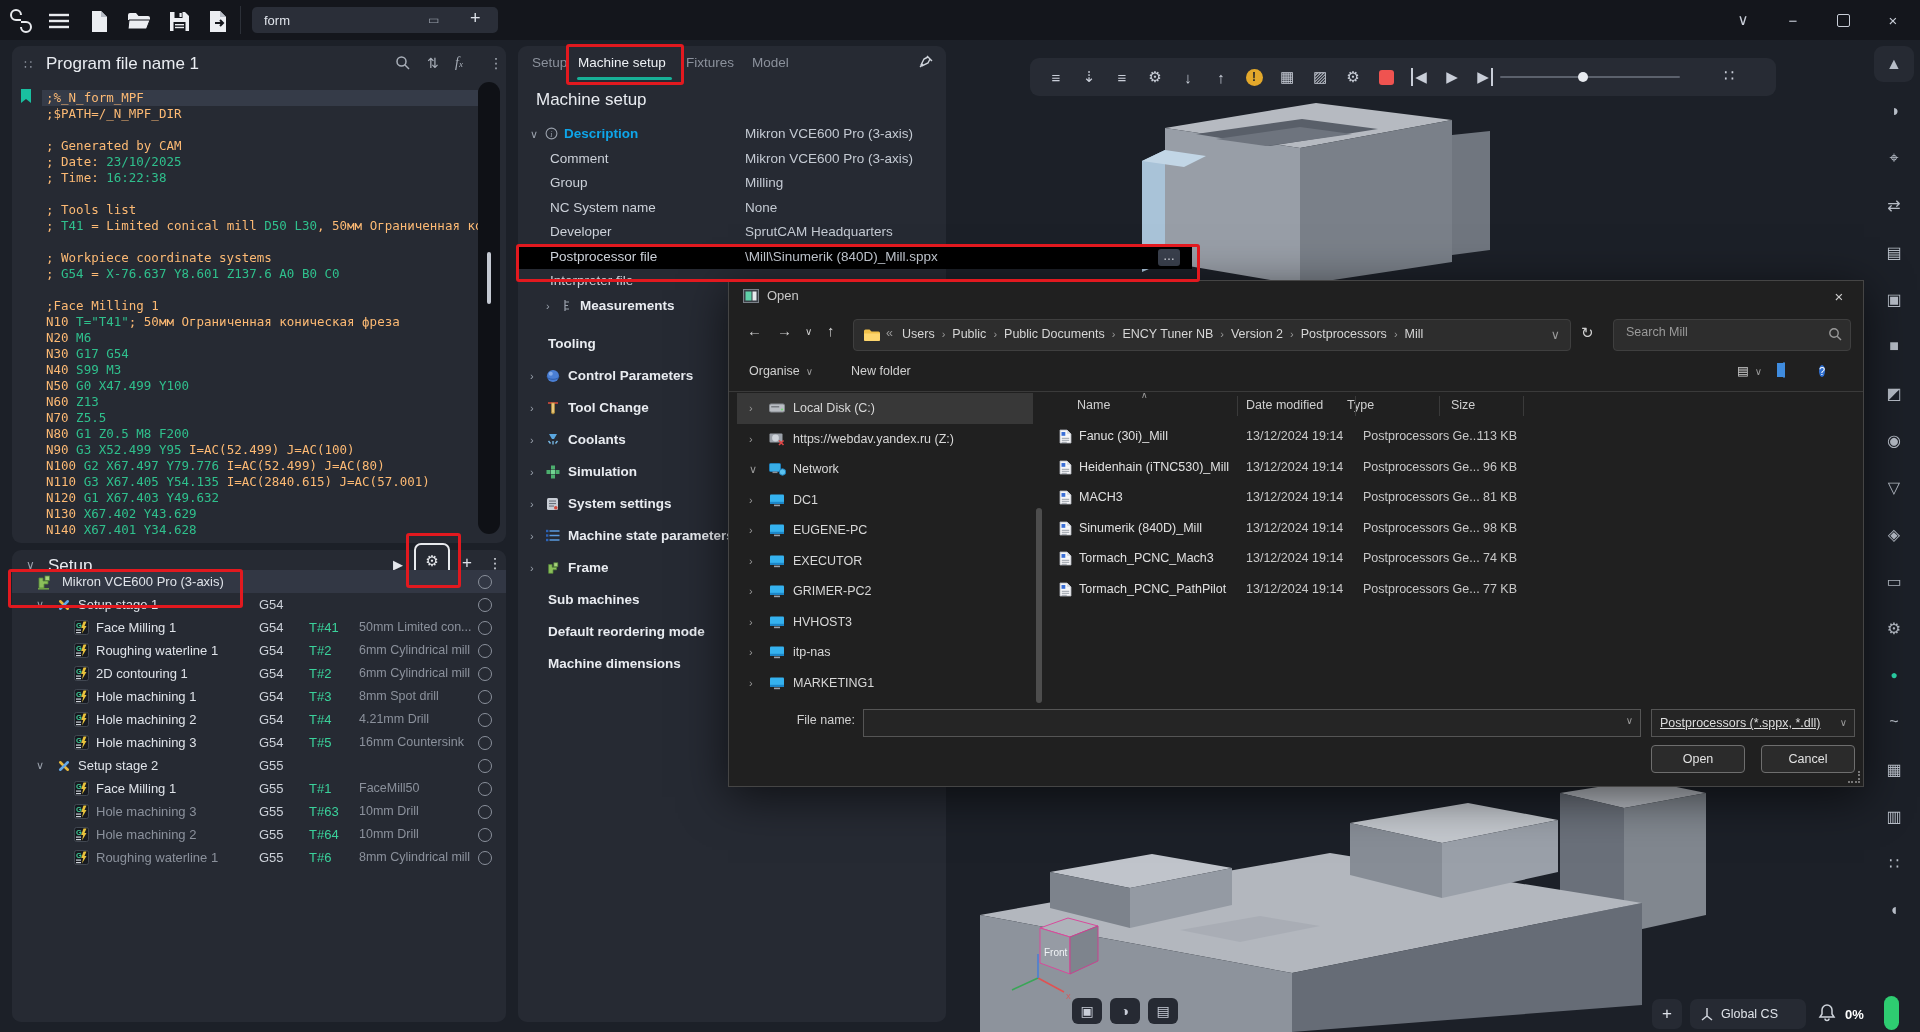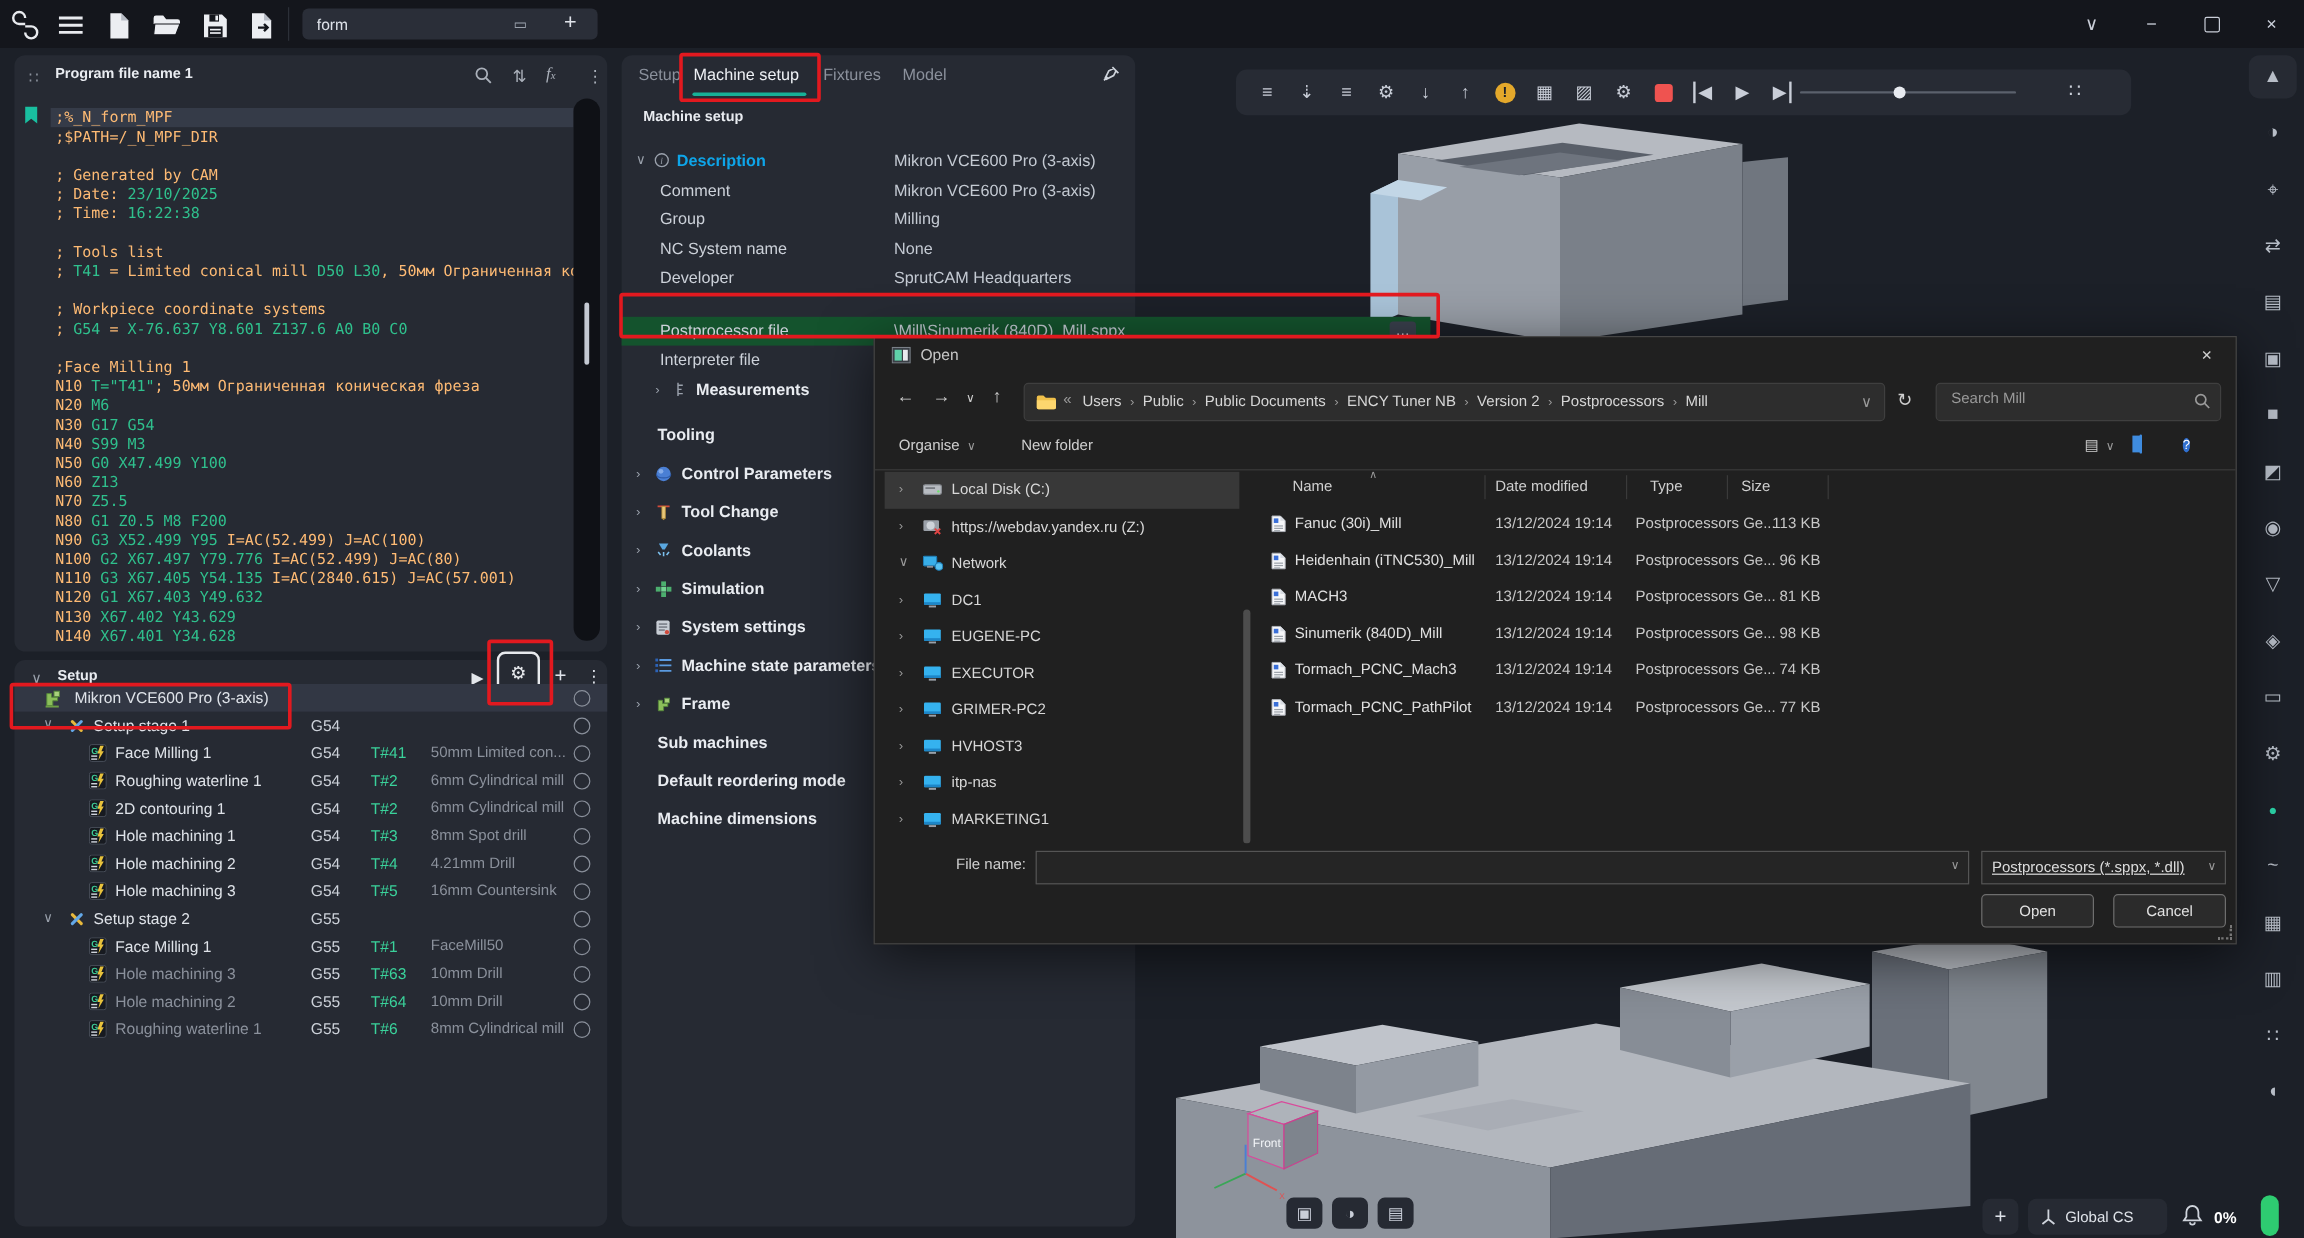--- a/index.html
+++ b/index.html
@@ -10,21 +10,21 @@
   .tb-ic{position:absolute;top:8px;width:26px;height:26px;display:flex;align-items:center;justify-content:center;cursor:pointer;}
   .tb-sep{position:absolute;left:240px;top:6px;width:1px;height:28px;background:#2c3038;}
   .tb-input{position:absolute;left:252px;top:7px;width:204px;height:26px;background:#2a2e38;border:none;border-radius:5px;color:#dfe3ea;font-size:13px;padding:0 30px 0 12px;font-family:"Liberation Sans",sans-serif;}
   .tb-input-ic{position:absolute;left:428px;top:13px;color:#9aa1ac;font-size:12px;}
   .tb-plus{position:absolute;left:470px;top:8px;color:#dfe3ea;font-size:18px;cursor:pointer;}
   .win-btn{position:absolute;top:8px;width:30px;height:24px;display:flex;align-items:center;justify-content:center;color:#c9ced8;font-size:15px;cursor:pointer;}
   .win-box{width:11px;height:11px;border:1.4px solid #c9ced8;border-radius:2px;}
 
   
   .panel{position:absolute;background:#262a33;border-radius:9px;z-index:10;}
-  .p-title{font-size:12px;font-weight:bold;color:#e9ecf1;}
+  .p-title{font-size:17px;font-weight:normal;color:#e9ecf1;}
 
   
   .code-header-dots{position:absolute;left:12px;top:11px;color:#8b919c;font-size:13px;letter-spacing:1px;}
   .code-title{position:absolute;left:34px;top:8px;}
   .ch-ic{position:absolute;top:9px;color:#aab0ba;font-size:14px;cursor:pointer;}
   .bookmark{position:absolute;left:8px;top:42px;}
   .code-lines{position:absolute;left:30px;top:44px;right:28px;bottom:4px;overflow:hidden;}
   .code-line{height:16px;line-height:16px;font-family:"DejaVu Sans Mono",monospace;font-size:12.5px;white-space:pre;padding-left:4px;}
   .code-line.sel{background:#353b48;}
   .tk-r{color:#fdba74;} .tk-g{color:#2fc08d;}
@@ -66,21 +66,21 @@
   .m-row .chev{position:absolute;color:#9aa1ac;font-size:11px;}
   .m-row .ico{position:absolute;top:50%;margin-top:-7px;}
   .m-row .lbl{position:absolute;white-space:nowrap;}
   .m-group .chev{left:12px;} .m-group .ico{left:27px;} .m-group .lbl{left:46px;font-weight:bold;color:#0ea5e9;}
   .m-item .lbl{left:32px;}
   .m-meas .chev{left:28px;} .m-meas .ico{left:44px;} .m-meas .lbl{left:62px;font-weight:bold;color:#e9ecf1;}
   .m-section .lbl{left:30px;font-weight:bold;color:#e9ecf1;}
   .m-expand .chev{left:12px;} .m-expand .ico{left:28px;} .m-expand .lbl{left:50px;font-weight:bold;color:#e9ecf1;}
   .m-row .val{position:absolute;left:227px;color:#c4cad3;white-space:nowrap;}
   .m-row.gap{margin-top:10px;}
-  .m-row.sel{background:#14532d;width:674px;z-index:6;margin-top:19px;}
+  .m-row.sel{background:#000000;width:674px;z-index:6;}
   .m-row .more{position:absolute;left:640px;top:4px;width:22px;height:17px;background:#3a404d;border-radius:3px;color:#dfe3ea;text-align:center;line-height:14px;font-size:12px;cursor:pointer;}
 
   
   .dialog{position:absolute;left:728px;top:280px;width:1134px;height:505px;background:#202020;border:1px solid #454545;box-shadow:0 10px 44px rgba(0,0,0,.6);z-index:40;color:#d6d6d6;font-size:12.5px;}
   .dlg-titlebar{position:absolute;left:0;top:0;right:0;height:30px;}
   .dlg-title-ic{position:absolute;left:14px;top:8px;}
   .dlg-title{position:absolute;left:38px;top:7px;color:#c8c8c8;font-size:13px;}
   .dlg-close{position:absolute;right:8px;top:4px;width:32px;height:23px;text-align:center;line-height:23px;color:#cfcfcf;font-size:15px;cursor:pointer;}
   .dlg-nav{position:absolute;left:0;top:34px;right:0;height:38px;}
   .nav-btn{position:absolute;top:7px;color:#cfcfcf;font-size:15px;cursor:pointer;}
@@ -902,21 +902,21 @@
           </div>
         </div>
       <div class="tree-scroll">
           <div class="tree-thumb"></div>
         </div>
       <div class="dlg-list">
         <div class="list-head">
           <div class="lh" style="left:30px">Name</div>
           <div class="lh-caret">∧</div>
           <div class="lh" style="left:199px">Date modified</div>
-          <div class="lh" style="left:328px">Type</div>
+          <div class="lh" style="left:300px">Type</div>
           <div class="lh" style="left:404px">Size</div>
           <div class="col-sep" style="left:190px"></div>
           <div class="col-sep" style="left:308px"></div>
           <div class="col-sep" style="left:392px"></div>
           <div class="col-sep" style="left:476px"></div>
         </div>
         <div style="position:absolute;left:0;top:28px;right:0;">
             <div class="file-row">
               <span class="ico">
                 <svg width="13" height="15">

